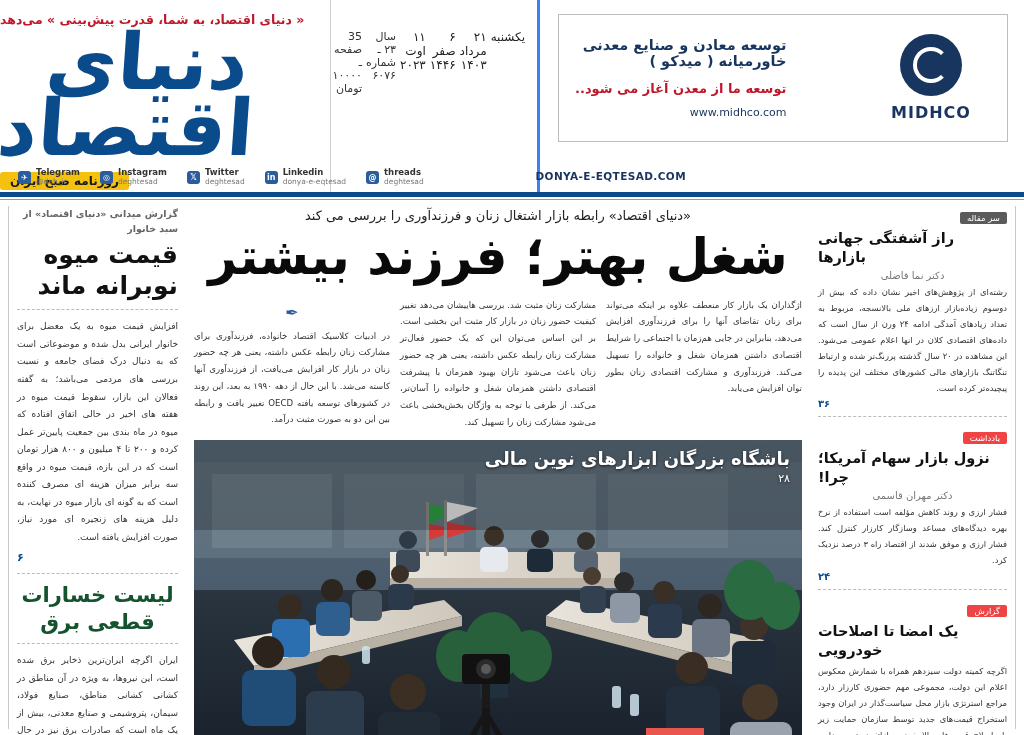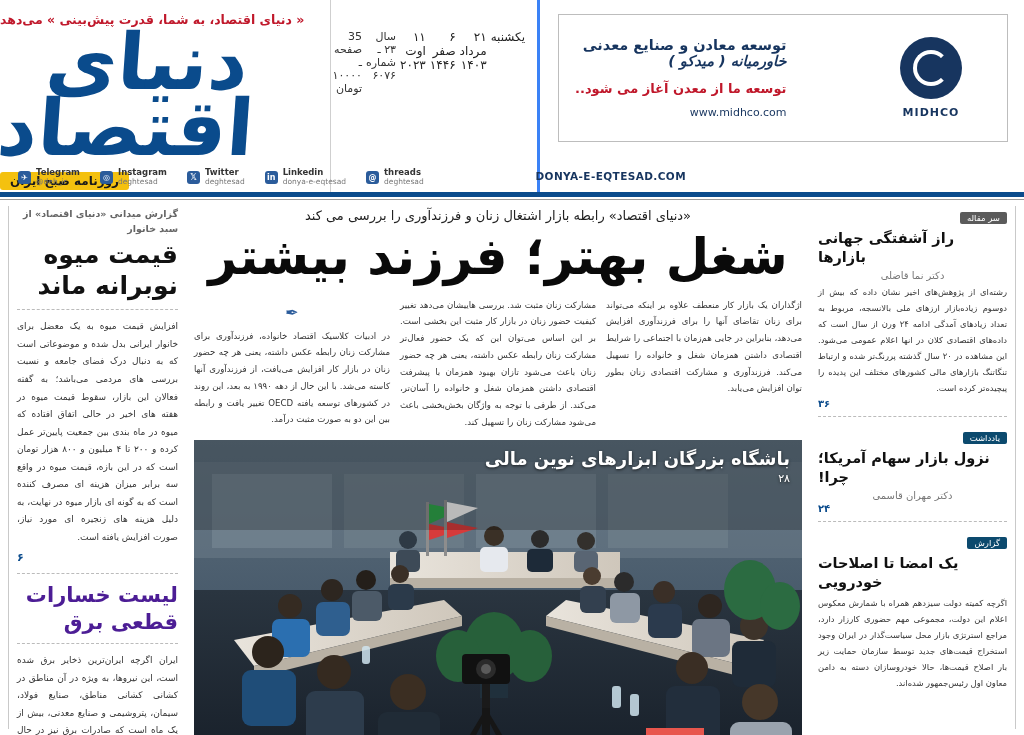--- a/index.html
+++ b/index.html
@@ -47,33 +47,33 @@
     flex:1; padding:14px 16px 10px 18px; position:relative;
   }
   .adbox {
     border:1px solid #bdbdbd; height:128px; display:flex; flex-direction:row-reverse;
     align-items:center; justify-content:space-between; padding:8px 16px;
     direction:rtl;
     gap:36px;
   }
   .adbox .adtext { text-align:right; direction:rtl; }
   .adbox .adtext .l1 { font-size:14.5px; font-weight:bold; color:#17355f; }
-  .adbox .adtext .l2 { font-size:14.5px; font-weight:bold; color:#17355f; margin-top:0;font-style:italic; }
+  .adbox .adtext .l2 { font-size:14.5px; font-weight:bold; color:#17355f; margin-top:0; }
   .adbox .adtext .l3 { font-size:13px; color:#c0182b; margin-top:12px; font-weight:bold; }
   .adbox .adtext .l4 { font-size:11px; color:#17355f; margin-top:10px; direction:ltr; text-align:right; }
   .ad-logo { text-align:center; width:120px; }
   .ad-logo .circ {
     width:62px; height:62px; border-radius:50%; background:#17355f; margin:0 auto;
     position:relative;
   }
   .ad-logo .circ:after {
     content:""; position:absolute; inset:13px; border-radius:50%;
     border:4px solid #fff; border-right-color:transparent;
   }
-  .ad-logo .nm { font-size:11px; font-weight:bold; color:#17355f; letter-spacing:1px; margin-top:7px; }
+  .ad-logo .nm { font-size:16px; font-weight:bold; color:#17355f; letter-spacing:1px; margin-top:7px; }
 
   
   .social-strip {
     position:absolute; left:0; right:330px; bottom:6px;
     display:flex; flex-direction:row; align-items:center; gap:20px;
     padding:0 18px; direction:ltr;
   }
   .soc { display:flex; align-items:center; gap:5px; font-size:8.5px; color:#333; }
   .soc .ic {
     width:13px; height:13px; border-radius:3px; background:#2b5c9b; color:#fff;
@@ -103,21 +103,21 @@
     font-size:25px; line-height:1.22; margin-top:4px;
   }
   .rule-dash { border-top:1px dashed #bbb; margin:8px 0; }
   .body-txt {
     direction:rtl; text-align:justify; font-size:9px; line-height:1.95; color:#333;
   }
   .pagenum {
     display:inline-block; color:#0a4b8c; font-weight:bold; font-size:11px;
   }
   .sec-title-r {
-    direction:rtl; text-align:right; font-weight:bold; font-size:21px; color:#4c1d95;
+    direction:rtl; text-align:center; font-weight:bold; font-size:21px; color:#14532d;
     line-height:1.25; margin-top:6px;
   }
 
   
   .mid-kicker {
     direction:rtl; text-align:center; font-size:13px; color:#222; margin-top:2px;
   }
   .mid-head {
     direction:rtl; text-align:center; font-weight:bold; color:#0a0a0a;
     font-size:50px; line-height:1.15; margin-top:6px; letter-spacing:-1px;
@@ -137,21 +137,21 @@
     direction:rtl; text-align:right;
   }
   .photo .ptitle {
     color:#fff; font-weight:bold; font-size:18px; text-shadow:0 1px 3px rgba(0,0,0,.7);
   }
   .photo .ppage { color:#fff; font-size:11px; margin-top:3px; text-shadow:0 1px 3px rgba(0,0,0,.7); }
 
   
   .lcol-item { margin-bottom:9px; }
   .lbl {
-    display:inline-block; background:#0c4a6e; color:#fff; font-size:8.5px;
+    display:inline-block; background:#ef4444; color:#fff; font-size:8.5px;
     padding:1px 7px; border-radius:2px; direction:rtl;
   }
   .lbl.gray { background:#5b5b5b; }
   .lhead {
     direction:rtl; text-align:left; font-weight:bold; font-size:14.5px;
     color:#111; margin-top:4px; line-height:1.3;
   }
   .lauthor { direction:rtl; text-align:center; font-size:10px; color:#777; margin-top:3px; }
   .ltxt { direction:rtl; text-align:justify; font-size:8.4px; line-height:1.9; color:#333; margin-top:4px; }
   .lpage { direction:rtl; text-align:left; font-size:10px; color:#0a4b8c; font-weight:bold; margin-top:2px; }
@@ -252,20 +252,21 @@
         <div class="lauthor">دکتر نما قاضلی</div>
         <div class="ltxt">رشته‌ای از پژوهش‌های اخیر نشان داده که بیش از دوسوم زیاده‌بازار ارزهای ملی بالانسجه، مربوط به تعداد زیادهای آمدگی ادامه ۲۴ ورن از سال است که داده‌های اقتصادی کلان در انها اعلام عمومی می‌شود. این مشاهده در ۲۰ سال گذشته پررنگ‌تر شده و ارتباط تنگاتنگ بازارهای مالی کشورهای مختلف این پدیده را پیچیده‌تر کرده است.</div>
         <div class="lpage">۳۶</div>
         <div class="ldash"></div>
       </div>
 
       <div class="lcol-item">
         <span class="lbl">یادداشت</span>
         <div class="lhead">نزول بازار سهام آمریکا؛ چرا!</div>
         <div class="lauthor">دکتر مهران قاسمی</div>
+        <div class="ltxt">فشار ارزی و روند کاهش مؤلفه است استفاده از نرخ بهره دیدگاه‌های مساعد وسازگار کارزار کنترل کند. فشار ارزی و موفق شدند از اقتصاد راه ۳ درصد نزدیک کرد.</div>
         <div class="lpage">۲۴</div>
         <div class="ldash"></div>
       </div>
 
       <div class="lcol-item">
         <span class="lbl">گزارش</span>
         <div class="lhead">یک امضا تا اصلاحات خودرویی</div>
         <div class="ltxt">اگرچه کمیته دولت سیزدهم همراه با شمارش معکوس اعلام این دولت، مجموعی مهم حضوری کارزار دارد، مراجع استرتژی بازار محل سیاست‌گذار در ایران وجود استخراج قیمت‌های جدید توسط سازمان حمایت زیر بار اصلاح قیمت‌ها، حالا خودروسازان دسته به دامن معاون اول رئیس‌جمهور شده‌اند.</div>
         
         

